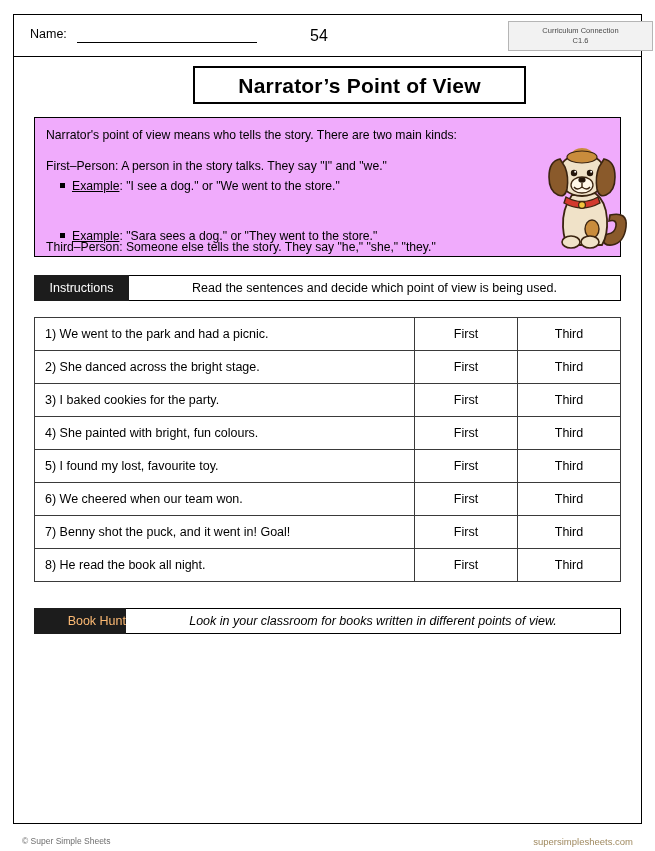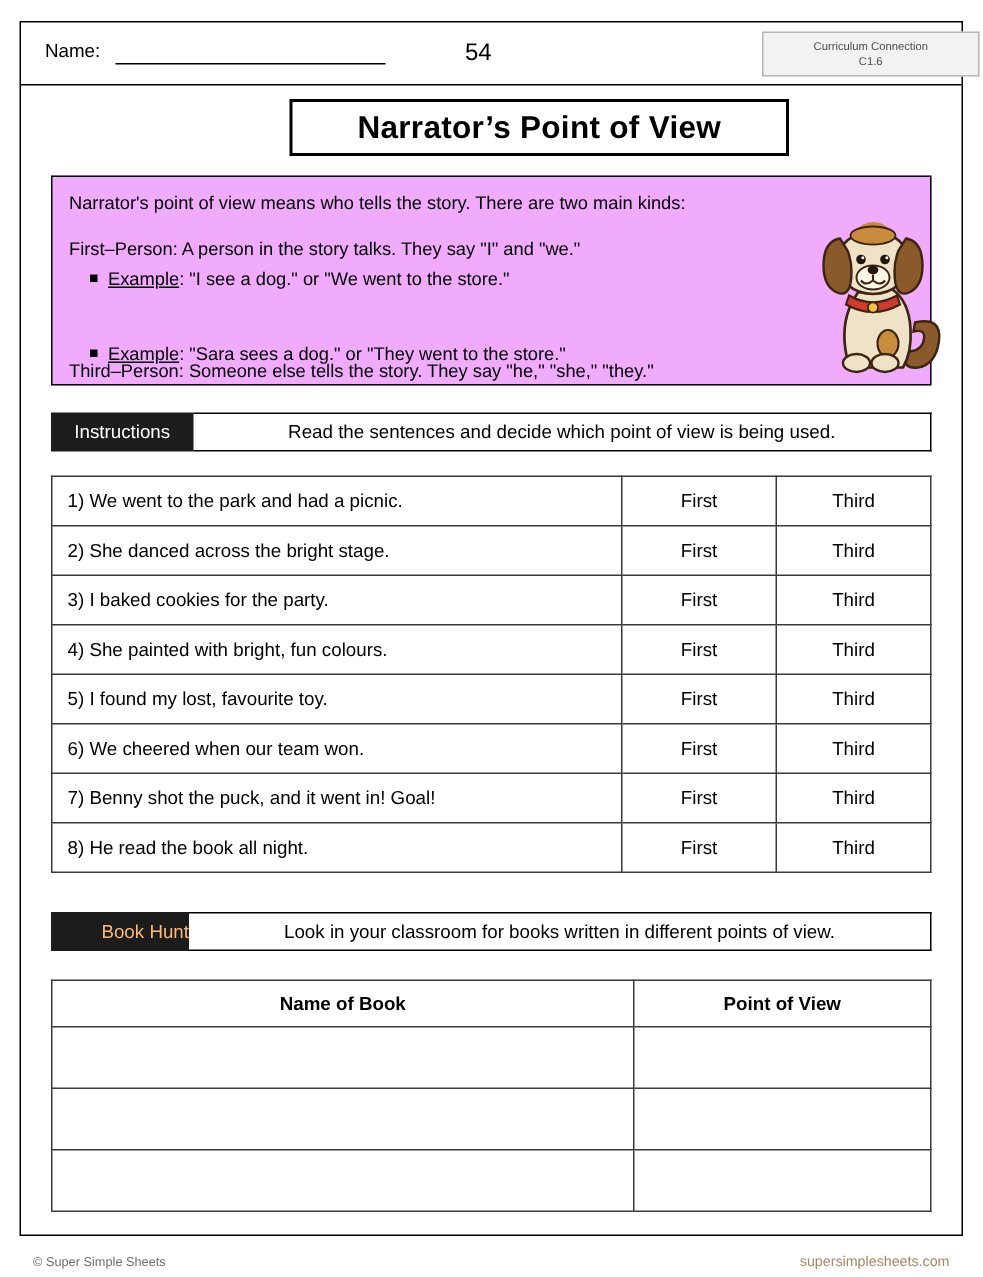--- a/index.html
+++ b/index.html
@@ -219,20 +219,21 @@
     position: absolute;
     left: 92px; top: 0;
     width: 495px;
     height: 26px;
     border: 1px solid #000;
     border-left: none;
     box-sizing: border-box;
     font-size: 12.5px;
     line-height: 24px;
     text-align: center;
+    font-style: italic;
   }
 
   
   .bh-table {
     position: absolute;
     left: 34px;
     top: 653px;
     width: 587px;
     border-collapse: collapse;
     table-layout: fixed;
@@ -383,36 +384,16 @@
       <td class="opt">Third</td>
     </tr>
   </tbody>
     </table>
 
   <div class="bh-row">
     <div class="bh-tag">Book Hunt</div>
     <div class="bh-text">Look in your classroom for books written in different points of view.</div>
   </div>
 
-  <table class="bh-table">
-    <tbody>
-        <tr>
-      <th style="width:385px;">Name of Book</th>
-      <th>Point of View</th>
-    </tr>
-    <tr>
-      <td></td>
-      <td></td>
-    </tr>
-    <tr>
-      <td></td>
-      <td></td>
-    </tr>
-    <tr>
-      <td></td>
-      <td></td>
-    </tr>
-  </tbody>
-    </table>
 
   <div class="footer-left">© Super Simple Sheets</div>
   <div class="footer-right">supersimplesheets.com</div>
 </div>
 
 </body></html>

